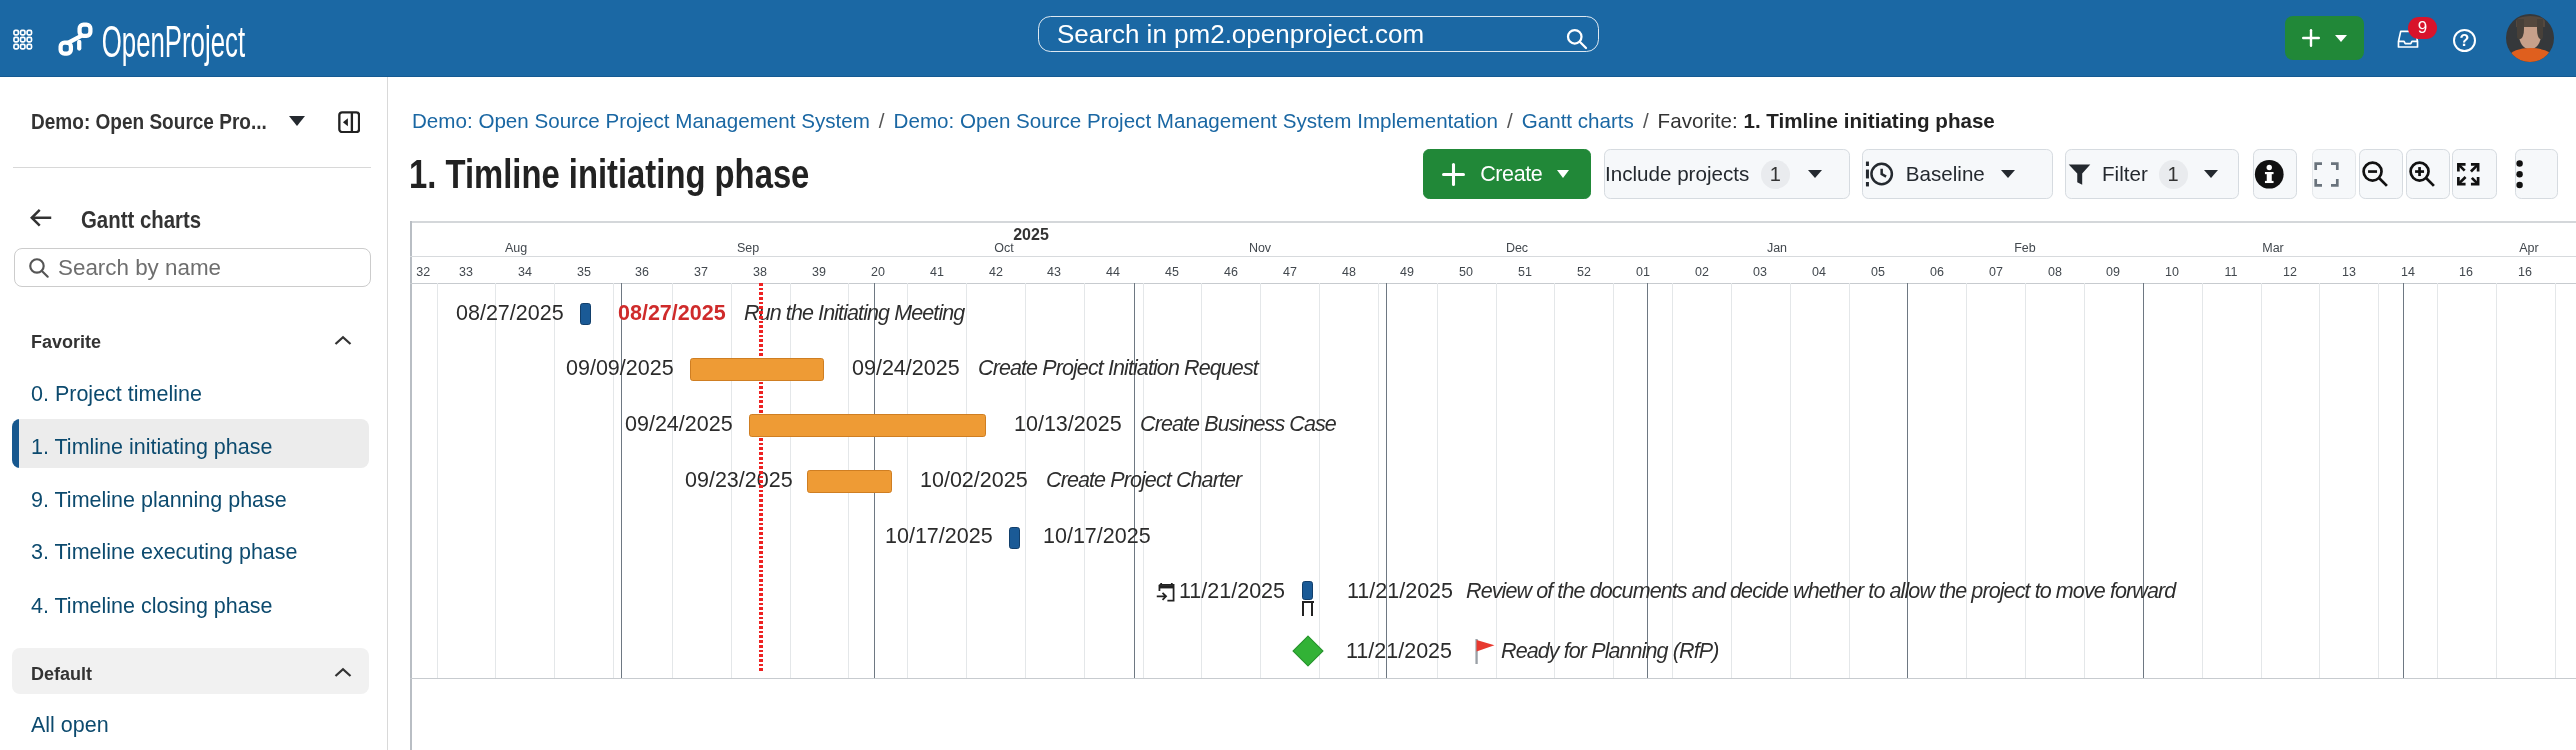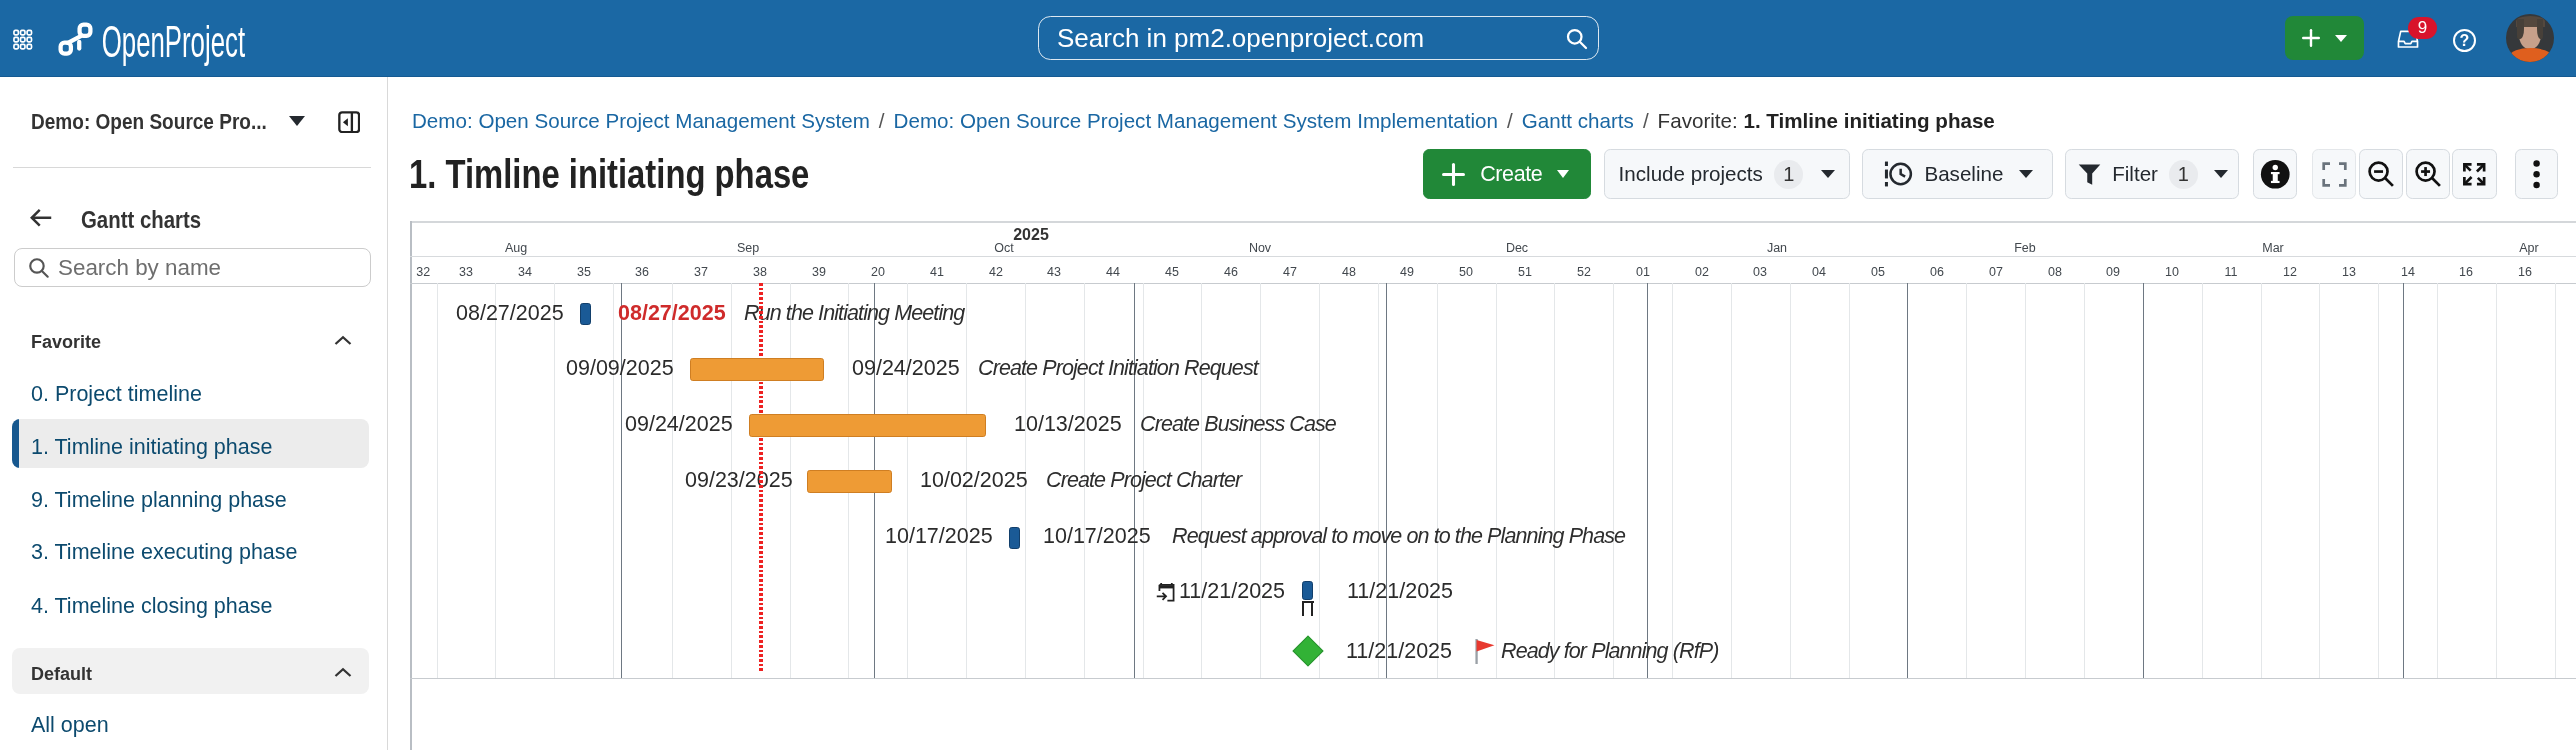--- a/index.html
+++ b/index.html
@@ -1,32 +1,32 @@
 <!DOCTYPE html>
 <html style="font-size:14.3px"><head><meta charset="utf-8"><style>
 *{margin:0;padding:0;box-sizing:border-box}
 html,body{width:2576px;height:751px;overflow:hidden;background:#fff;
  font-family:"Liberation Sans",sans-serif;}
 .abs{position:absolute}
 body{position:relative}
 
 #topbar{position:absolute;left:0;top:0;width:2576px;height:77px;background:#1b68a4;border-bottom:1.8px solid #155a92;box-sizing:border-box}
-#searchbox{position:absolute;left:1038px;top:16px;width:561px;height:44px;
+#searchbox{position:absolute;left:1038px;top:16px;width:561px;height:36px;
  border:1.8px solid rgba(255,255,255,.85);border-radius:12.5px;color:#fff;
  font-size:26px;display:flex;align-items:center;padding-left:18px;}
 #createbtn{position:absolute;left:2285px;top:16px;width:79px;height:44px;background:#218838;
  border-radius:8px;display:flex;align-items:center;justify-content:center;color:#fff;}
 
 #sidebar{position:absolute;left:0;top:77px;width:388px;height:674px;background:#fff;
  border-right:1.8px solid #d9d9d9;}
 .sb-item{position:absolute;left:31px;font-size:21.5px;color:#0c4a6e;white-space:nowrap}
 
 .crumb{font-size:20.6px;color:#1a67a3;white-space:nowrap}
 .btn{position:absolute;top:149px;height:50px;background:#f6f8fa;border:1.8px solid #d6dbe0;
- border-radius:6.3px;display:flex;align-items:center;justify-content:center;
+ border-radius:6.3px;display:flex;align-items:center;justify-content:flex-start;
  font-size:20.6px;color:#24292f;white-space:nowrap}
 .pill{display:inline-block;background:#e9ebee;border-radius:14.3px;min-width:29px;height:29px;
  line-height:29px;text-align:center;font-size:20px;color:#333}
 .caret{display:inline-block;width:0;height:0;border-left:7.2px solid transparent;
  border-right:7.2px solid transparent;border-top:8.5px solid #24292f}
 
 #gantt{position:absolute;left:410px;top:221px;width:2166px;height:530px;background:#fff;overflow:hidden}
 .gline{position:absolute;width:0.9px;background:#e4e7e9}
 .mline{position:absolute;width:0.9px;background:#6e7882}
 .wknum{position:absolute;font-size:12.5px;color:#42484e;transform:translateX(-50%);}
@@ -311,36 +311,36 @@
     <div class="gbar" style="left:339px;top:193px;width:237px"></div>
     <div class="gdate" style="left:604px;top:191px">10/13/2025</div>
     <div class="gsub" style="left:730px;top:191px">Create Business Case</div>
     <div class="gdate" style="left:275px;top:247px">09/23/2025</div>
     <div class="gbar" style="left:397px;top:249px;width:85px"></div>
     <div class="gdate" style="left:510px;top:247px">10/02/2025</div>
     <div class="gsub" style="left:636px;top:247px">Create Project Charter</div>
     <div class="gdate" style="left:475px;top:303px">10/17/2025</div>
     <div class="gms" style="left:599px;top:306px"></div>
     <div class="gdate" style="left:633px;top:303px">10/17/2025</div>
-    <div class="gsub" style="left:762px;top:303px">Request approval to move on to the Planning Phase</div>
     <svg class="abs" style="left:745px;top:361px" width="23" height="22.4" viewBox="0 0 26 25">
 <g fill="none" stroke="#222" stroke-width="2">
 <path d="M7 3 L7 1 M19 3 L19 1"></path>
 <path d="M5 3 L21 3 L21 21 L14 21"></path>
 <path d="M5 3 L5 10"></path>
 <rect x="5" y="3.5" width="16" height="3.6" fill="#222" stroke="none"></rect>
 <path d="M2 16 L12 16 M8.5 12 L12.5 16 L8.5 20"></path>
 </g>
     </svg>
     <div class="gdate" style="left:769px;top:358px">11/21/2025</div>
     <div class="gms" style="left:892px;top:360px;height:19px"></div>
     <div class="abs" style="left:892px;top:380px;width:11.6px;height:1.8px;background:#222;z-index:6"></div>
     <div class="abs" style="left:892px;top:382px;width:1.8px;height:12.5px;background:#222;z-index:6"></div>
     <div class="abs" style="left:901px;top:382px;width:1.8px;height:12.5px;background:#222;z-index:6"></div>
     <div class="gdate" style="left:937px;top:358px">11/21/2025</div>
+    <div class="gsub" style="left:1056px;top:358px">Review of the documents and decide whether to allow the project to move forward</div>
     <div class="abs" style="left:887px;top:419px;width:22px;height:22px;background:#32b236;border:0.9px solid #2a9130;transform:rotate(45deg)"></div>
     <div class="gdate" style="left:936px;top:418px">11/21/2025</div>
     <svg class="abs" style="left:1063px;top:416px" width="25" height="29" viewBox="0 0 28 32">
 <line x1="4" y1="2" x2="4" y2="30" stroke="#9aa0a6" stroke-width="2.6"></line>
 <path d="M4 3 L24 9 L4 16 Z" fill="#e8392f"></path>
     </svg>
     <div class="gsub" style="left:1091px;top:418px">Ready for Planning (RfP)</div>
   </div>
 
 </body></html>

